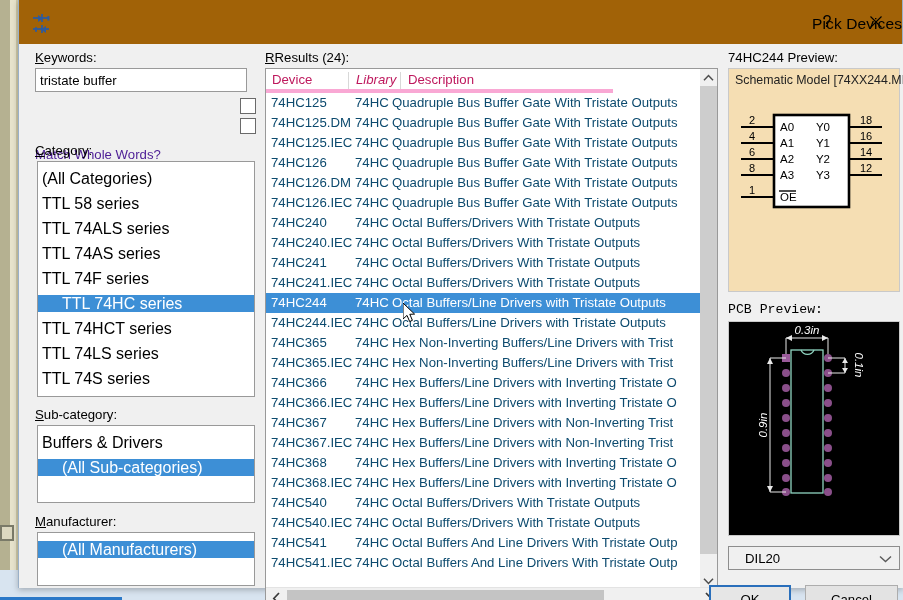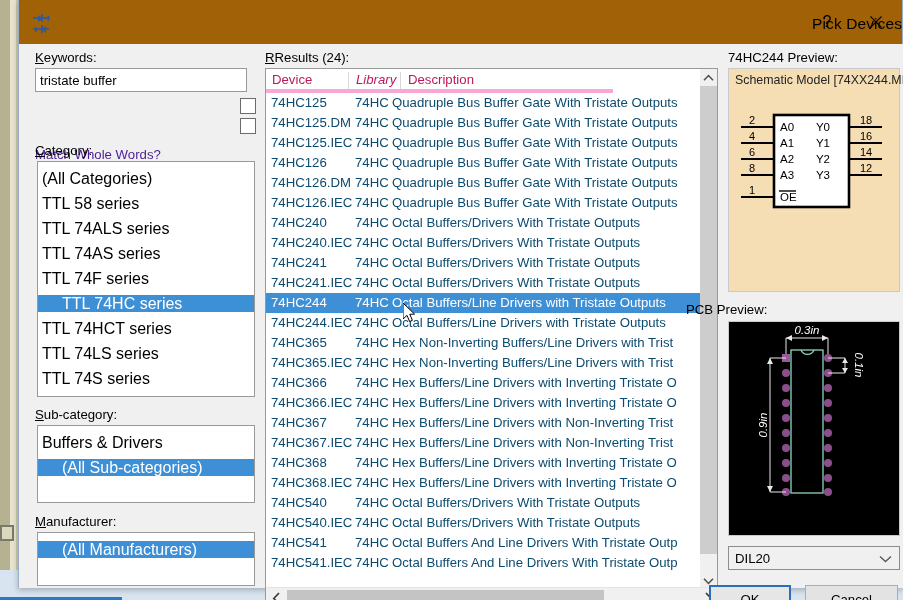--- a/index.html
+++ b/index.html
@@ -122,21 +122,21 @@
   #schem-title { position:absolute; left:6px; top:4px; font-size:12.4px; color:#222; white-space:nowrap; }
   #pcb-box {
     position:absolute; left:709px; top:277px; width:172px; height:215px;
     background:#000; border:1px solid #c9c9c9;font-style:italic;
   }
   #pkg-select {
     position:absolute; left:709px; top:502px; width:172px; height:24px;
     background:#f0f0f0; border:1px solid #8d8d8d;
     display:flex; align-items:center; font-size:13.2px; color:#000;
   }
-  #pkg-select .val { margin-left:6px; }
+  #pkg-select .val { margin-left:16px; }
   #pkg-select .arr { position:absolute; right:7px; }
 
   
   .btn {
     position:absolute; height:29px; background:#e3e3e3; border:1px solid #adadad;
     font-size:13.2px; color:#000; display:flex; align-items:center; justify-content:center;
   }
   .btn.default { border:2px solid #2a6fbb; background:#e6e6e6; }
 
   
@@ -429,21 +429,21 @@
           <text x="20" y="85">8</text>
           <text x="20" y="107">1</text>
           <text x="131" y="37">18</text>
           <text x="131" y="53">16</text>
           <text x="131" y="69">14</text>
           <text x="131" y="85">12</text>
         </g>
       </svg>
     </div>
 
-    <div class="lbl" style="left:667px; top:258px;">PCB Preview:</div>
+    <div class="lbl" style="left:709px; top:258px;font-family:Liberation Mono, monospace;">PCB Preview:</div>
 
     <div id="pcb-box">
       <svg width="170" height="213" viewBox="0 0 170 213">
 
         <rect x="62" y="28" width="32" height="143" fill="none" stroke="#8fd4c0" stroke-width="1.3"></rect>
         <path d="M72,28 a7,7 0 0 0 13,0" fill="none" stroke="#8fd4c0" stroke-width="1.3"></path>
 
         <g fill="#8a4f8a">
           <circle cx="57" cy="36" r="4"></circle>
             <circle cx="57" cy="51" r="4"></circle>

